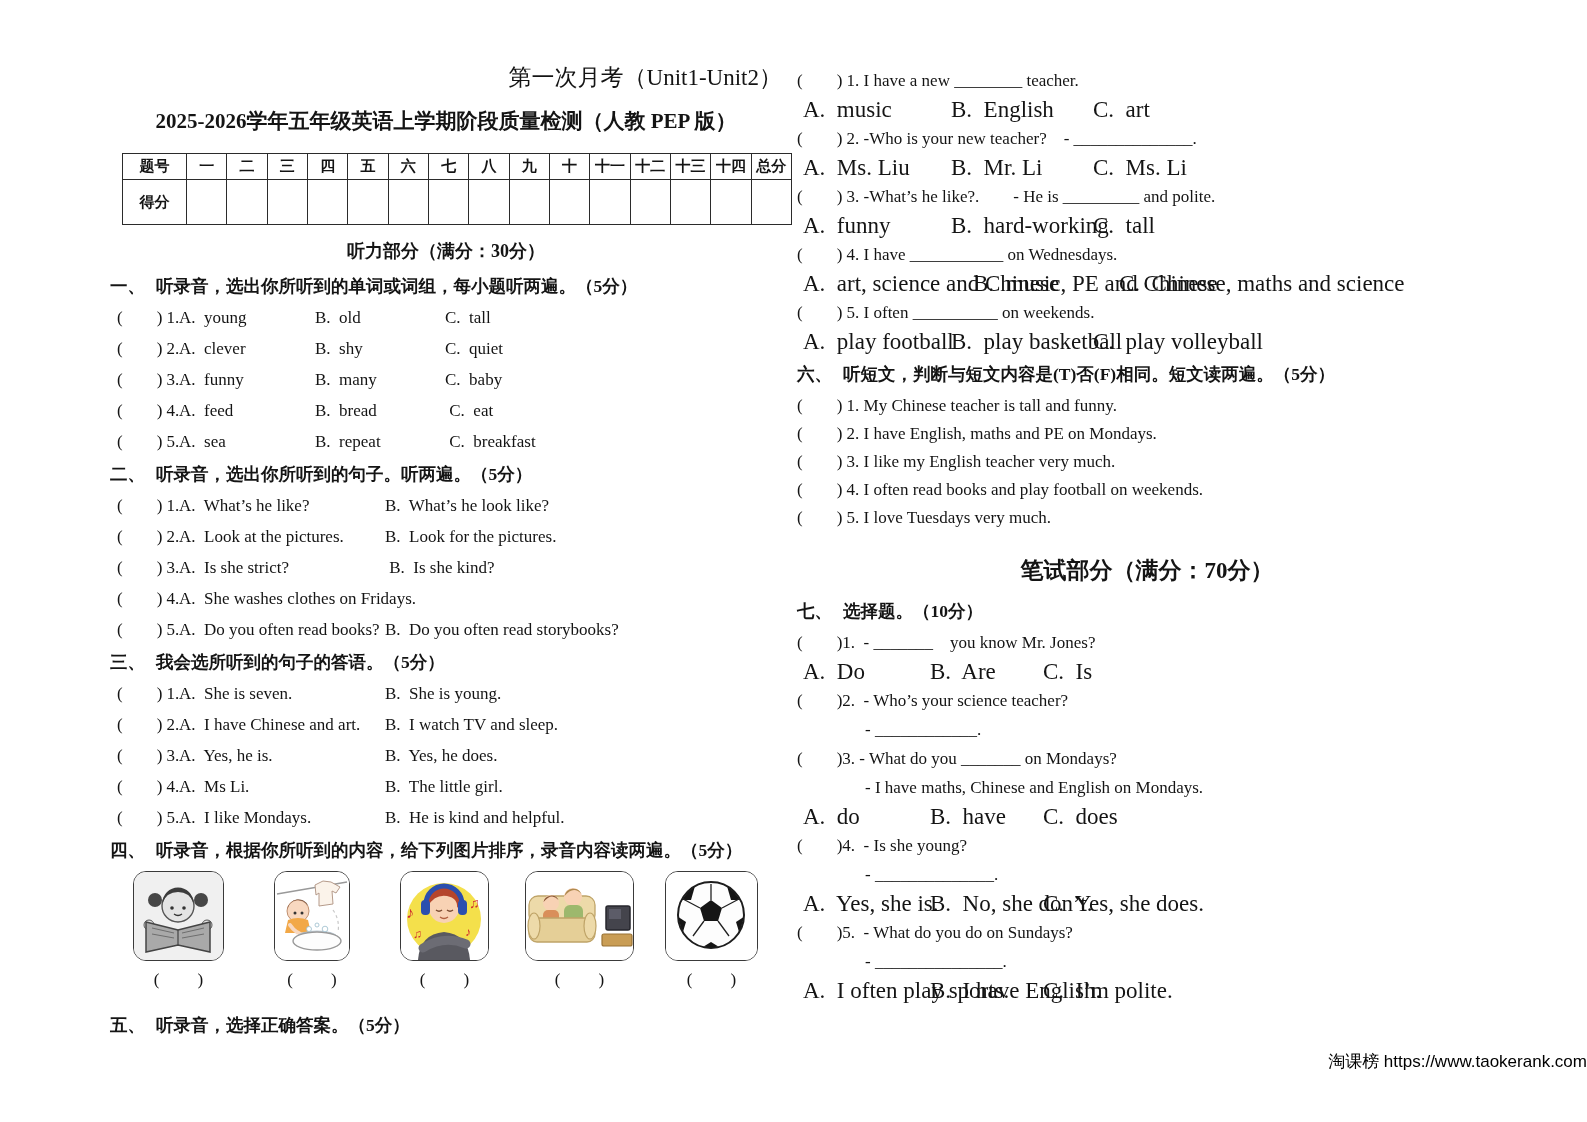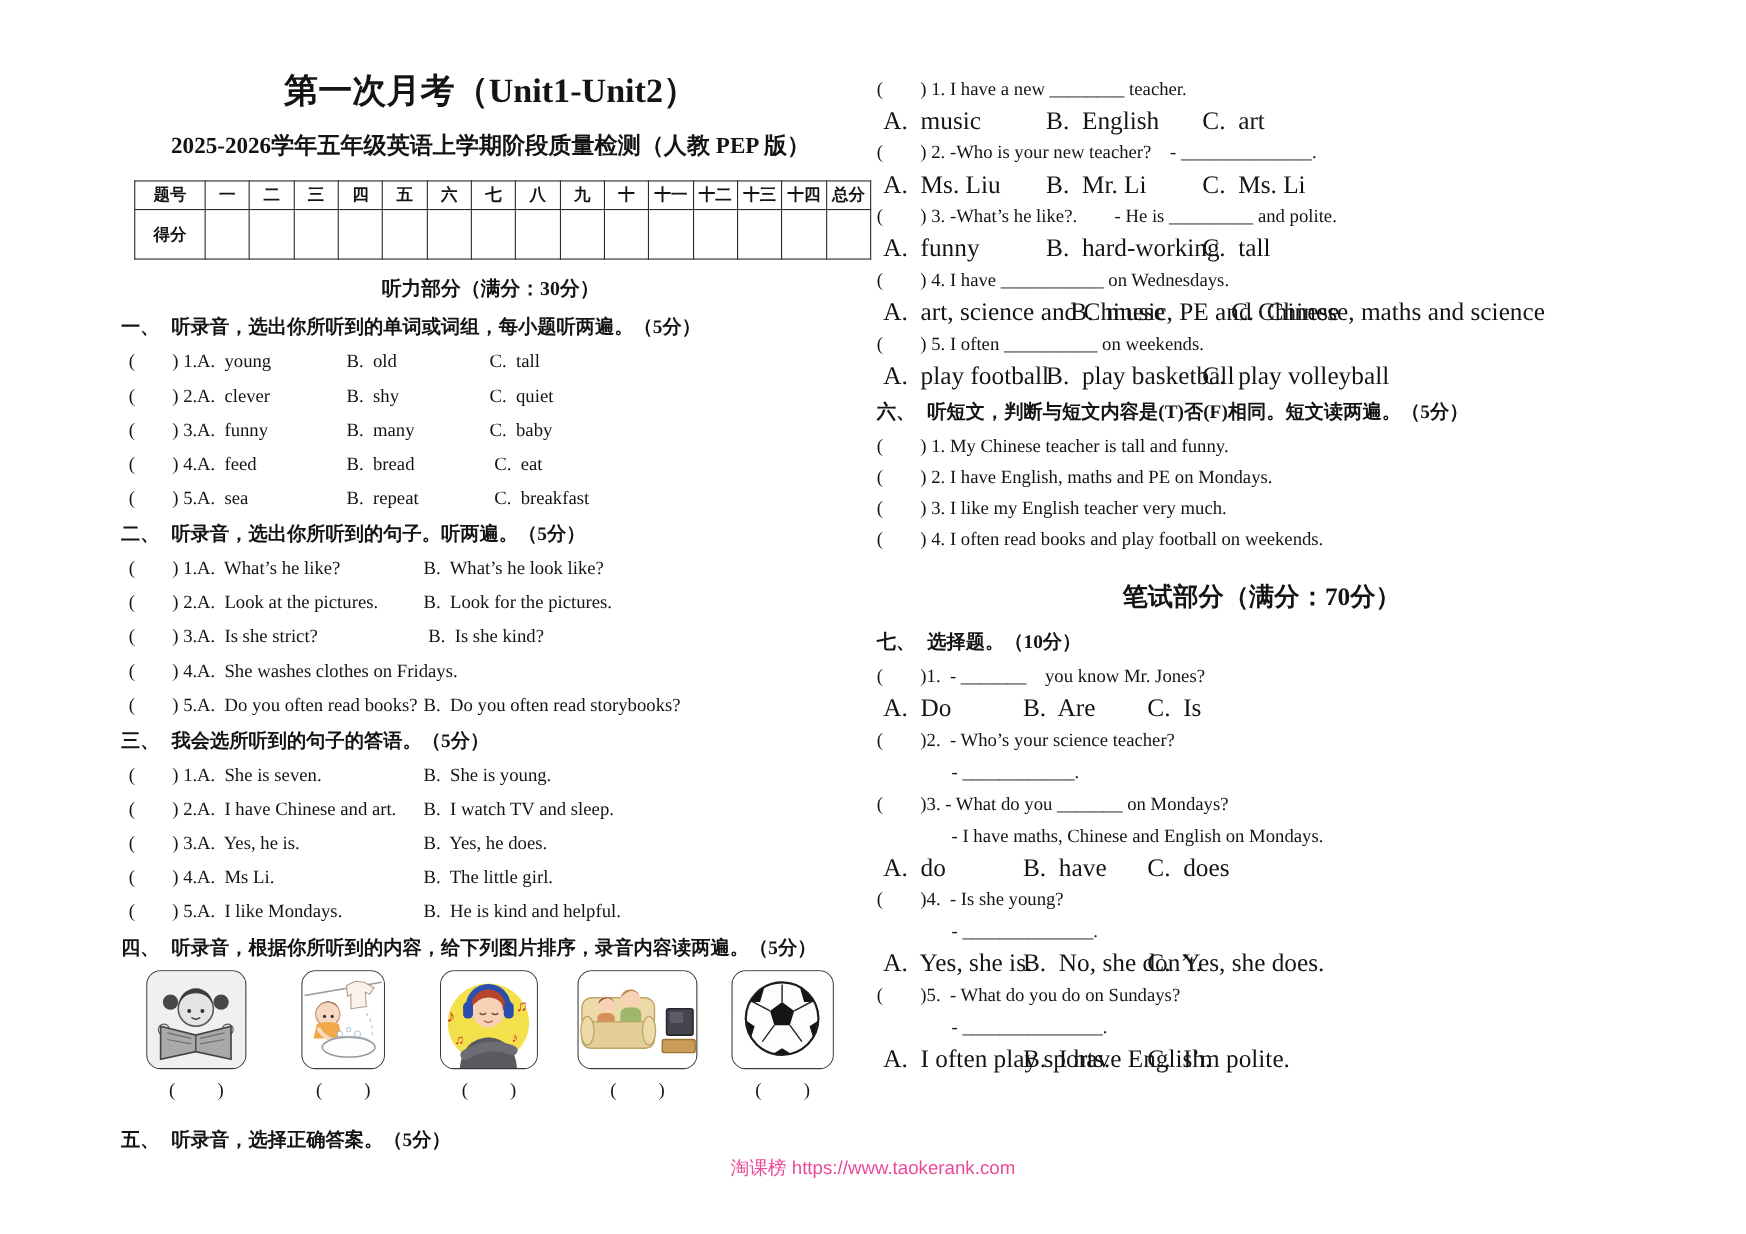--- a/index.html
+++ b/index.html
@@ -1,20 +1,20 @@
 <!DOCTYPE html>
 <html><head>
 <meta charset="utf-8">
 <style>
   html,body{margin:0;padding:0;background:#ffffff;}
   body{width:1587px;height:1122px;font-family:"Liberation Serif","DejaVu Serif",serif;color:#141414;}
   .paper{position:relative;width:1587px;height:1122px;background:#fff;overflow:hidden;}
   .col-left{position:absolute;left:110px;top:62px;width:672px;}
   .col-right{position:absolute;left:797px;top:70px;width:700px;}
-  h1.title{font-size:31px;font-weight:bold;text-align:center;margin:0 0 14px 0;}
+  h1.title{font-size:23px;font-weight:normal;text-align:right;margin:0 0 14px 0;}
   h2.subtitle{font-size:21px;font-weight:bold;text-align:center;margin:0 0 18px 0;}
   table.score{border-collapse:collapse;width:670px;table-layout:fixed;margin-bottom:14px;margin-left:12px;}
   table.score td{border:1.6px solid #2b2b2b;text-align:center;font-weight:bold;font-size:15px;height:25px;padding:0;overflow:hidden;}
   table.score col.c0{width:64px;} table.score col.cn{width:auto;}
   table.score tr.score-row td{height:44px;}
   .part-title{font-weight:bold;font-size:18px;text-align:center;margin:12px 0 12px 0;white-space:pre;}
   .sec{display:flex;font-weight:bold;font-size:17.5px;line-height:22px;margin:11px 0 10px 0;white-space:pre;}
   .sec-no{width:46px;flex:none;}
   .sec-title{flex:1;}
   .row{display:flex;white-space:pre;font-size:17px;line-height:21px;margin-bottom:10px;padding-left:7px;}
@@ -26,21 +26,21 @@
   .img-box{border:1.6px solid #3a3a3a;border-radius:13px;overflow:hidden;background:#fff;line-height:0;}
   .img-paren{margin-top:9px;font-size:17px;white-space:pre;}
   .q{white-space:pre;font-size:17px;line-height:21px;margin-bottom:8px;}
   .orow{display:flex;white-space:pre;font-size:23px;line-height:21px;margin-bottom:8px;padding-left:6px;}
   .r3 .oa{width:148px;flex:none;} .r3 .ob{width:142px;flex:none;} .r3 .oc{flex:1;}
   .r3.wide .oa{width:170px;} .r3.wide .ob{width:146px;}
   .r7 .oa{width:127px;flex:none;} .r7 .ob{width:113px;flex:none;} .r7 .oc{flex:1;}
   .ti{white-space:pre;font-size:17px;line-height:21px;margin-bottom:7px;}
   .part-title2{font-weight:bold;font-size:23px;text-align:center;margin:27px 0 14px 0;white-space:pre;}
   .indent{padding-left:68px;}
-  .footer{position:absolute;left:0;right:0;top:1050px;text-align:center;color:#ec4899;font-size:17px;font-family:"Liberation Sans","DejaVu Sans",sans-serif;}
+  .footer{position:absolute;left:0;right:0;top:1050px;text-align:right;color:#000000;font-size:17px;font-family:"Liberation Sans","DejaVu Sans",sans-serif;}
 </style>
 </head>
 <body>
 
 <div class="paper">
 
   <div class="col-left">
     <h1 class="title">第一次月考（Unit1-Unit2）</h1>
     <h2 class="subtitle">2025-2026学年五年级英语上学期阶段质量检测（人教 PEP 版）</h2>
 
@@ -276,20 +276,21 @@
     <div class="orow r3"><span class="oa">A.  play football</span><span class="ob">B.  play basketball</span><span class="oc">C.  play volleyball</span></div>
 
     <div class="sec">
       <span class="sec-no">六、</span>
       <span class="sec-title">听短文，判断与短文内容是(T)否(F)相同。短文读两遍。（5分）</span>
     </div>
     <div class="ti">(        ) 1. My Chinese teacher is tall and funny.</div>
     <div class="ti">(        ) 2. I have English, maths and PE on Mondays.</div>
     <div class="ti">(        ) 3. I like my English teacher very much.</div>
     <div class="ti">(        ) 4. I often read books and play football on weekends.</div>
+    <div class="ti">(        ) 5. I love Tuesdays very much.</div>
 
     <div class="part-title2">笔试部分（满分：70分）</div>
 
     <div class="sec">
       <span class="sec-no">七、</span>
       <span class="sec-title">选择题。（10分）</span>
     </div>
     <div class="q">(        )1.  - _______    you know Mr. Jones?</div>
     <div class="orow r7"><span class="oa">A.  Do</span><span class="ob">B.  Are</span><span class="oc">C.  Is</span></div>
     <div class="q">(        )2.  - Who’s your science teacher?</div>

